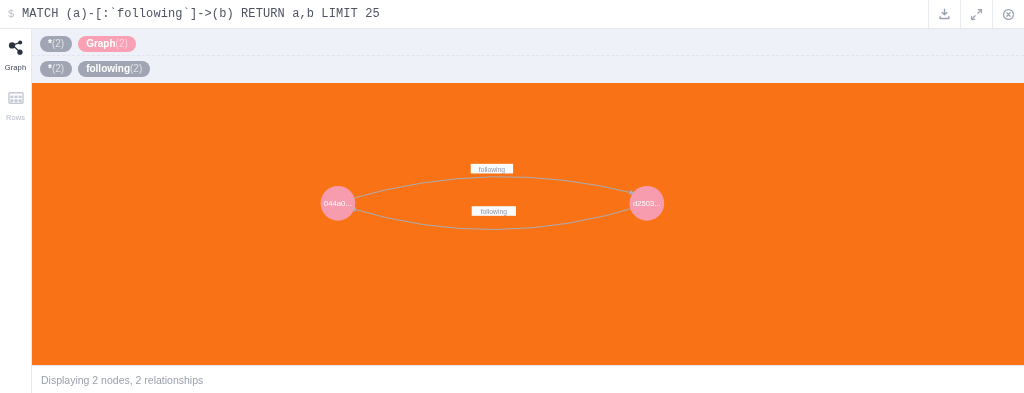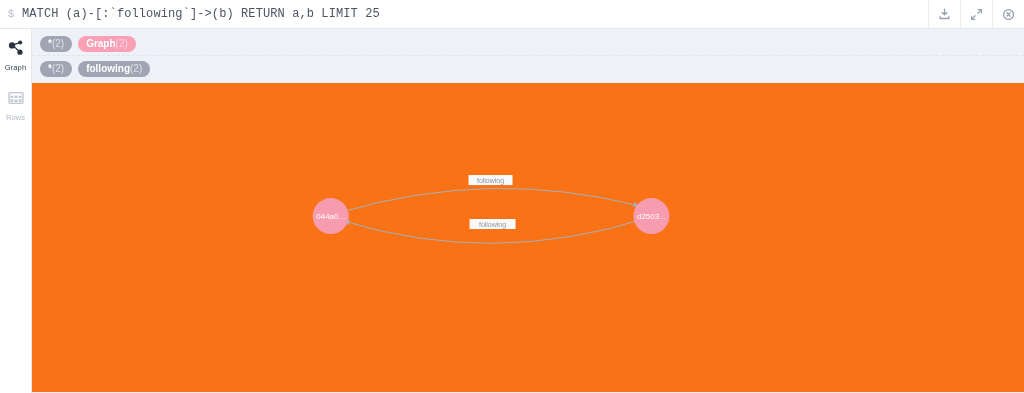--- a/index.html
+++ b/index.html
@@ -301,16 +301,19 @@
             <text class="node-label" x="299" y="128" text-anchor="middle">044a0...</text>
           </g>
 
           <g>
             <circle cx="620" cy="125" r="18" fill="#f79bae"></circle>
             <text class="node-label" x="620" y="128" text-anchor="middle">d2503...</text>
           </g>
         </svg>
       </div>
 
+      <div class="status-bar">
+        <span class="status-text">Displaying 2 nodes, 2 relationships</span>
+      </div>
 
     </div>
   </div>
 </div>
 
 </body></html>

